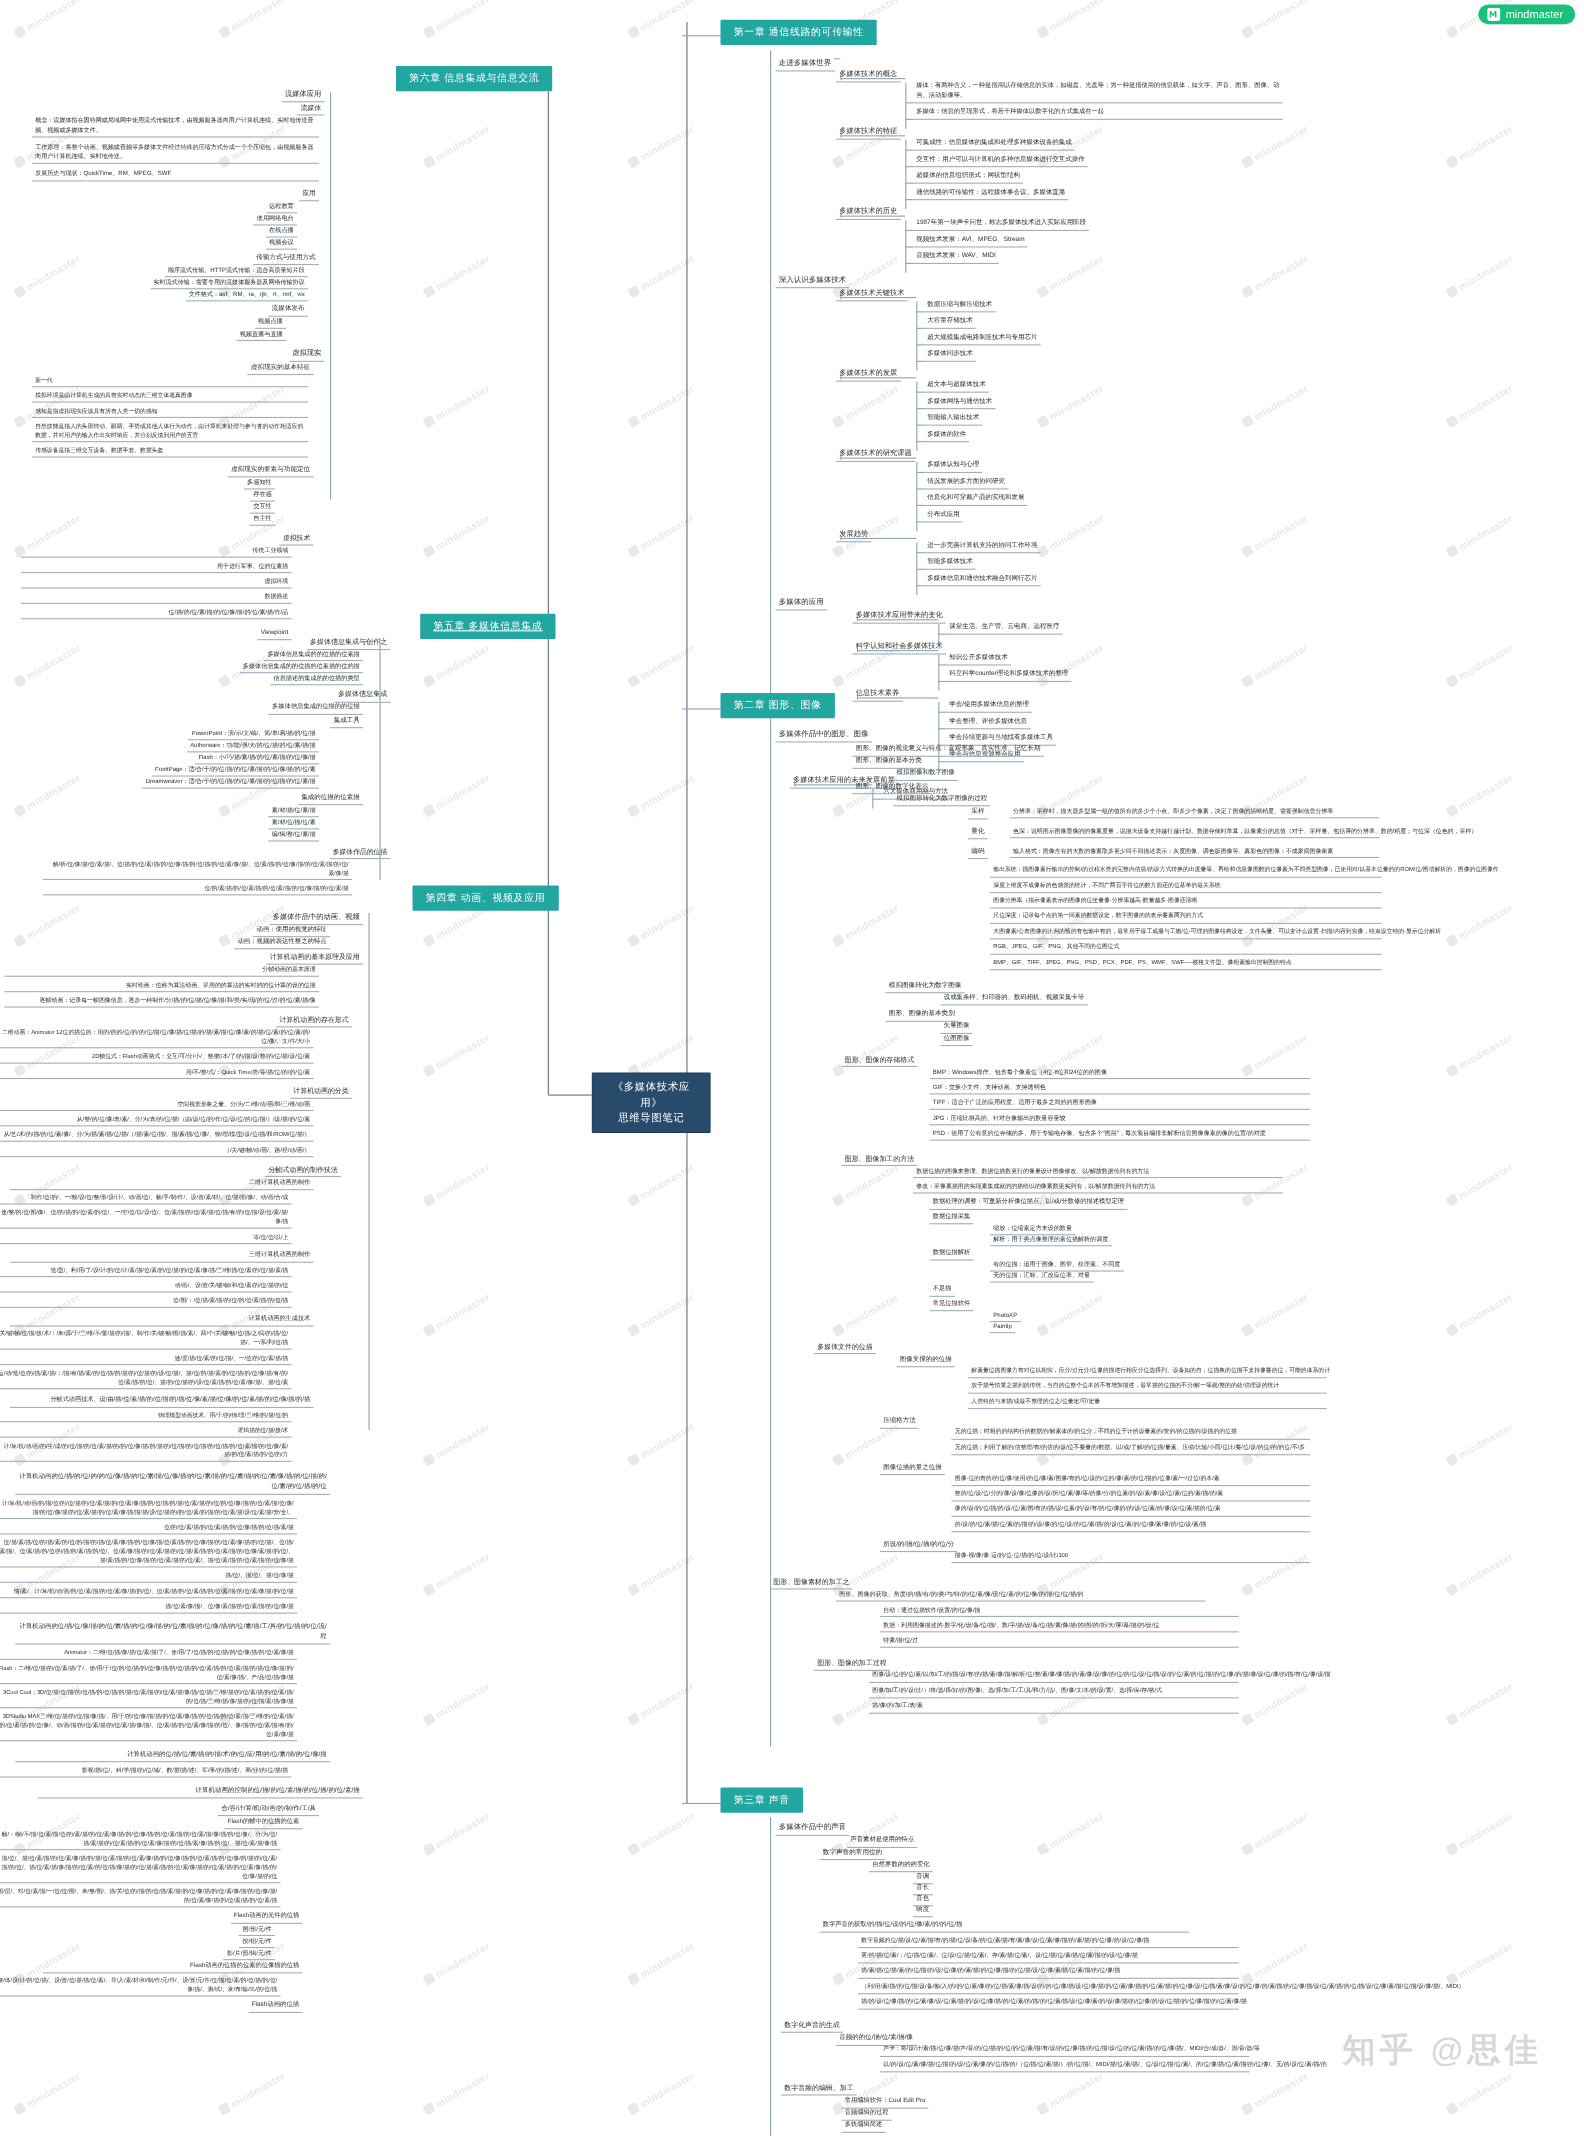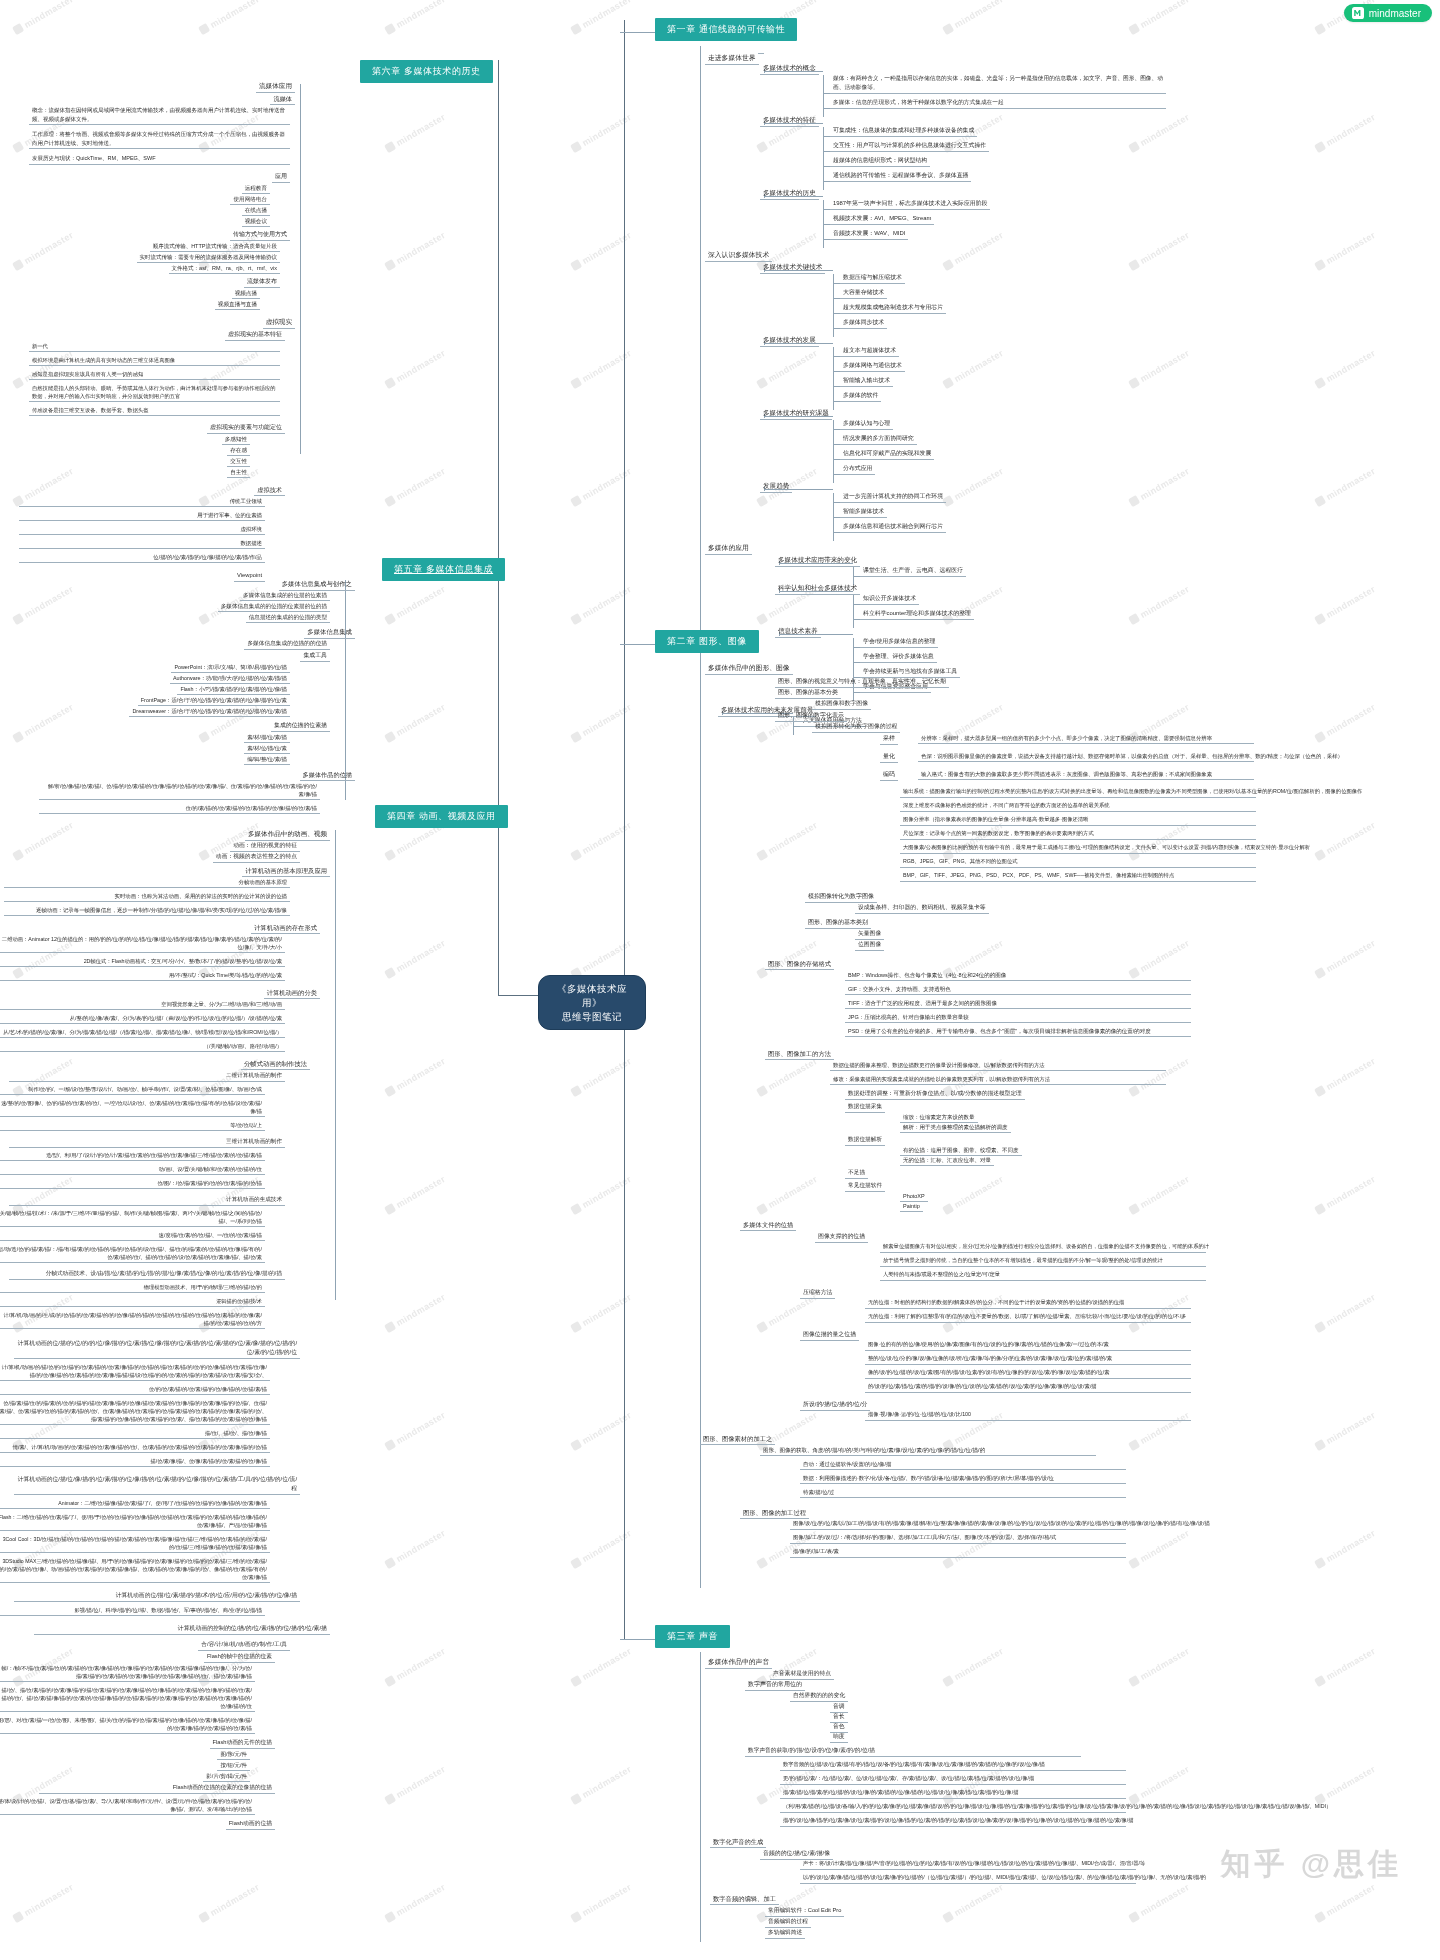--- a/index.html
+++ b/index.html
@@ -238,36 +238,36 @@
       <svg viewBox="0 0 14 14" width="12" height="12">
         <rect x="0" y="0" width="14" height="14" rx="3" fill="#fff"></rect>
         <path d="M2.6 10.4V3.6h1.6l2 3.3 2-3.3h1.6v6.8H8.2V6.2L6.6 8.8H5.8L4.2 6.2v4.2z" fill="#18c07a"></path>
       </svg>
     </span>
     <span>mindmaster</span>
   </div>
 
   <div style="position:absolute;right:38px;bottom:75px;font-size:30px;color:#d8d8d8;letter-spacing:4px;font-weight:bold;z-index:55;">知乎 @思佳</div>
 
-  <div class="root-node" style="left:538px;top:975px;width:86px;border-radius:12px;">
+  <div class="root-node" style="left:538px;top:975px;width:86px;">
     <div>《多媒体技术应用》</div>
     <div>思维导图笔记</div>
   </div>
 
   <div class="ln v thick" style="left:624px;top:20px;height:1620px;"></div>
   <div class="ln h thick" style="left:624px;top:995px;width:18px;"></div>
   <div class="ln v thick" style="left:498px;top:60px;height:935px;"></div>
   <div class="ln h thick" style="left:498px;top:995px;width:40px;"></div>
 
   <div class="chapter" style="left:655px;top:18px;">第一章  通信线路的可传输性</div>
   <div class="chapter" style="left:655px;top:630px;">第二章  图形、图像</div>
   <div class="chapter" style="left:655px;top:1625px;">第三章  声音</div>
   <div class="chapter" style="left:375px;top:805px;">第四章  动画、视频及应用</div>
   <div class="chapter" style="left:382px;top:558px;text-decoration:underline;">第五章  多媒体信息集成</div>
-  <div class="chapter" style="left:360px;top:60px;">第六章  多媒体技术的历史</div>
+  <div class="chapter" style="left:360px;top:60px;">第六章  信息集成与信息交流</div>
 
   <div class="ln h" style="left:498px;top:74px;width:0px;"></div>
   <div class="ln h" style="left:620px;top:32px;width:36px;"></div>
   <div class="ln h" style="left:620px;top:644px;width:36px;"></div>
   <div class="ln h" style="left:620px;top:1639px;width:36px;"></div>
   <div class="ln h" style="left:498px;top:819px;width:0px;"></div>
 
   <div id="ch1-tree">
       <div class="ln v" style="left: 700px; top: 46px; width: 1px; height: 460px;"></div>
       <div class="node u" style="left: 705px; top: 52px; font-size: 6.8px;">走进多媒体世界</div>

